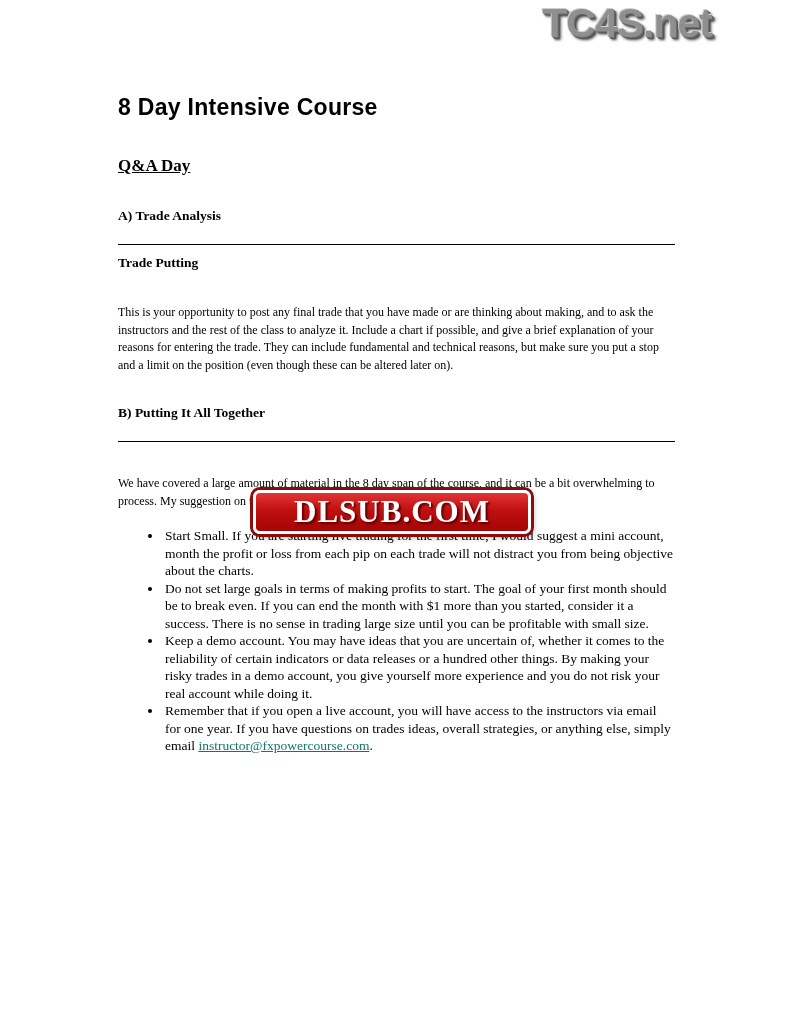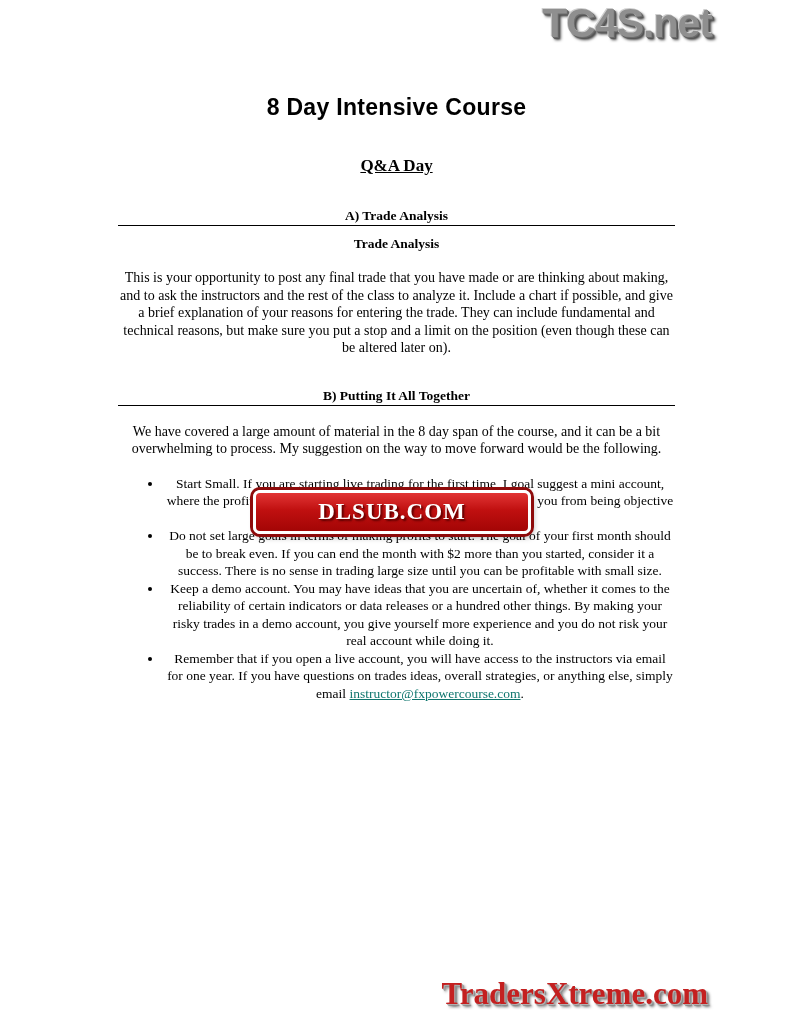--- a/index.html
+++ b/index.html
@@ -34,21 +34,21 @@
     height: 38px;
     display: flex;
     align-items: center;
     justify-content: center;
     background: linear-gradient(180deg, #e23535 0%, #c01010 45%, #a30505 100%);
     border: 3px solid #ffffff;
     border-radius: 7px;
     box-shadow: 0 0 0 3px #8e0b0b, 2px 3px 6px rgba(0,0,0,0.35);
     font-family: "Liberation Serif", serif;
     font-weight: bold;
-    font-size: 23px;
+    font-size: 31px;
     letter-spacing: 1px;
     color: #ffffff;
     text-shadow: 1px 1px 0 #7a0000, 2px 2px 2px #5a0000;
     user-select: none;
   }
   .wm-bottom {
     position: absolute;
     bottom: 12px;
     right: 16px;
     font-family: "Liberation Serif", serif;
@@ -58,21 +58,20 @@
     text-shadow: 1px 1px 0 #b0b0b0, 2px 2px 1px #8a8a8a, 3px 3px 3px #6e6e6e;
     user-select: none;
   }
 
   
   .content {
     position: absolute;
     left: 118px;
     top: 0;
     width: 557px;
-    text-align: center;
   }
   .doc-title {
     margin-top: 94px;
     font-family: "Liberation Sans", sans-serif;
     font-weight: bold;
     font-size: 23px;
     letter-spacing: 0.3px;
     line-height: 27px;
   }
   .doc-subtitle {
@@ -80,33 +79,33 @@
     font-weight: bold;
     font-size: 17px;
     line-height: 23px;
     text-decoration: underline;
   }
   .section-heading {
     margin-top: 30px;
     font-weight: bold;
     font-size: 13.5px;
     line-height: 17px;
-    padding-bottom: 1px;
+    padding-bottom: 20px;
     border-bottom: 1px solid #000000;
   }
   .section-heading.second { }
   .sub-heading {
     margin-top: 9px;
     font-weight: bold;
     font-size: 13.5px;
     line-height: 17px;
   }
   .body-text {
-    margin-top: 17px;
-    font-size: 14px;
+    margin-top: 33px;
+    font-size: 12px;
     line-height: 17.5px;
   }
   ul.bullets {
     margin: 17px 0 0 0;
     padding-left: 45px;
     font-size: 13.5px;
     line-height: 17.5px;
   }
   ul.bullets li { margin: 0; padding-left: 2px; }
   a.email-link {
@@ -122,32 +121,31 @@
 
   <div class="wm-top">TC4S.net</div>
 
   <div class="content">
 
     <div class="doc-title">8 Day Intensive Course</div>
 
     <div class="doc-subtitle">Q&amp;A Day</div>
 
     <div class="section-heading">A) Trade Analysis</div>
-    <div class="sub-heading">Trade Analysis</div>
+    <div class="sub-heading">Trade Putting</div>
     <div class="body-text">This is your opportunity to post any final trade that you have made or are thinking about making, and to ask the instructors and the rest of the class to analyze it. Include a chart if possible, and give a brief explanation of your reasons for entering the trade. They can include fundamental and technical reasons, but make sure you put a stop and a limit on the position (even though these can be altered later on).</div>
 
     <div class="section-heading second">B) Putting It All Together</div>
     <div class="body-text">We have covered a large amount of material in the 8 day span of the course, and it can be a bit overwhelming to process. My suggestion on the way to move forward would be the following.</div>
 
     <ul class="bullets">
-      <li>Start Small. If you are starting live trading for the first time, I goal suggest a mini account, where the profit or loss from each pip on each trade will not distract you from being objective about the charts.</li>
-      <li>Do not set large goals in terms of making profits to start. The goal of your first month should be to break even. If you can end the month with $2 more than you started, consider it a success. There is no sense in trading large size until you can be profitable with small size.</li>
+      <li>Start Small. If you are starting live trading for the first time, I would suggest a mini account, month the profit or loss from each pip on each trade will not distract you from being objective about the charts.</li>
+      <li>Do not set large goals in terms of making profits to start. The goal of your first month should be to break even. If you can end the month with $1 more than you started, consider it a success. There is no sense in trading large size until you can be profitable with small size.</li>
       <li>Keep a demo account. You may have ideas that you are uncertain of, whether it comes to the reliability of certain indicators or data releases or a hundred other things. By making your risky trades in a demo account, you give yourself more experience and you do not risk your real account while doing it.</li>
       <li><span>Remember that if you open a live account, you will have access to the instructors via email for one year. If you have questions on trades ideas, overall strategies, or anything else, simply email </span><a class="email-link">instructor@fxpowercourse.com</a><span>.</span></li>
     </ul>
 
   </div>
 
   <div class="wm-stamp">DLSUB.COM</div>
 
-  <div class="wm-bottom">TradersXtreme.com</div>
 
 </div>
 
 </body></html>

